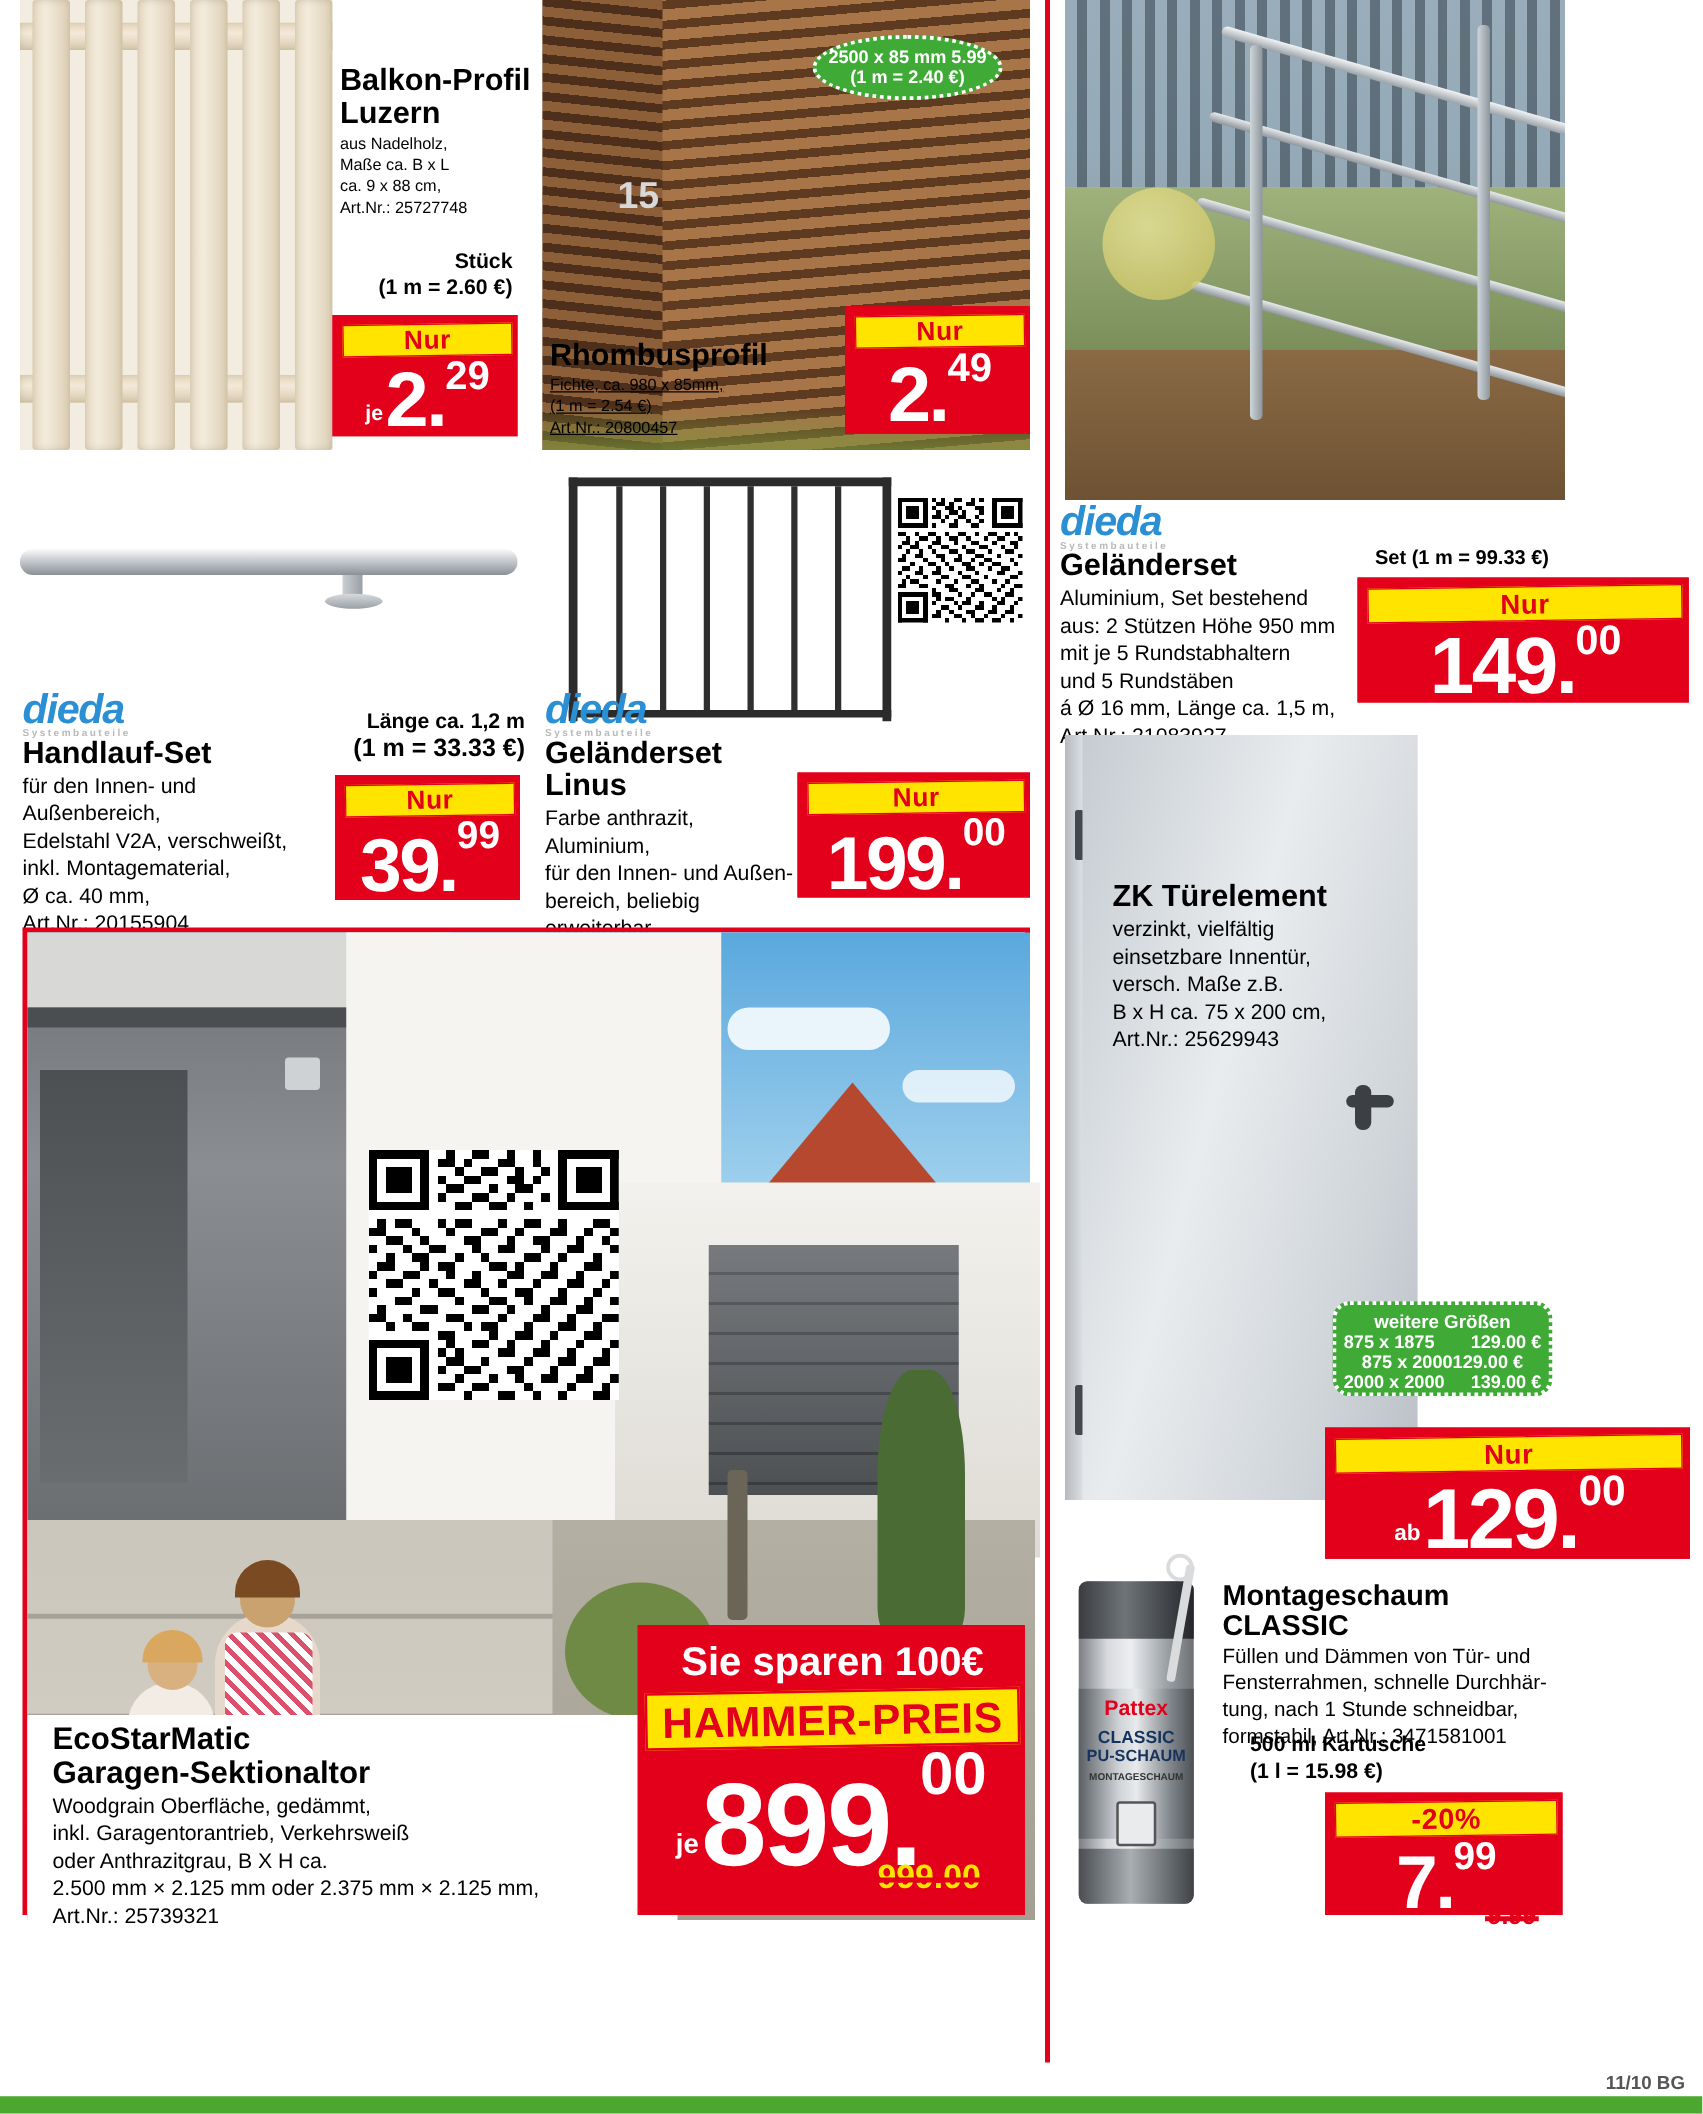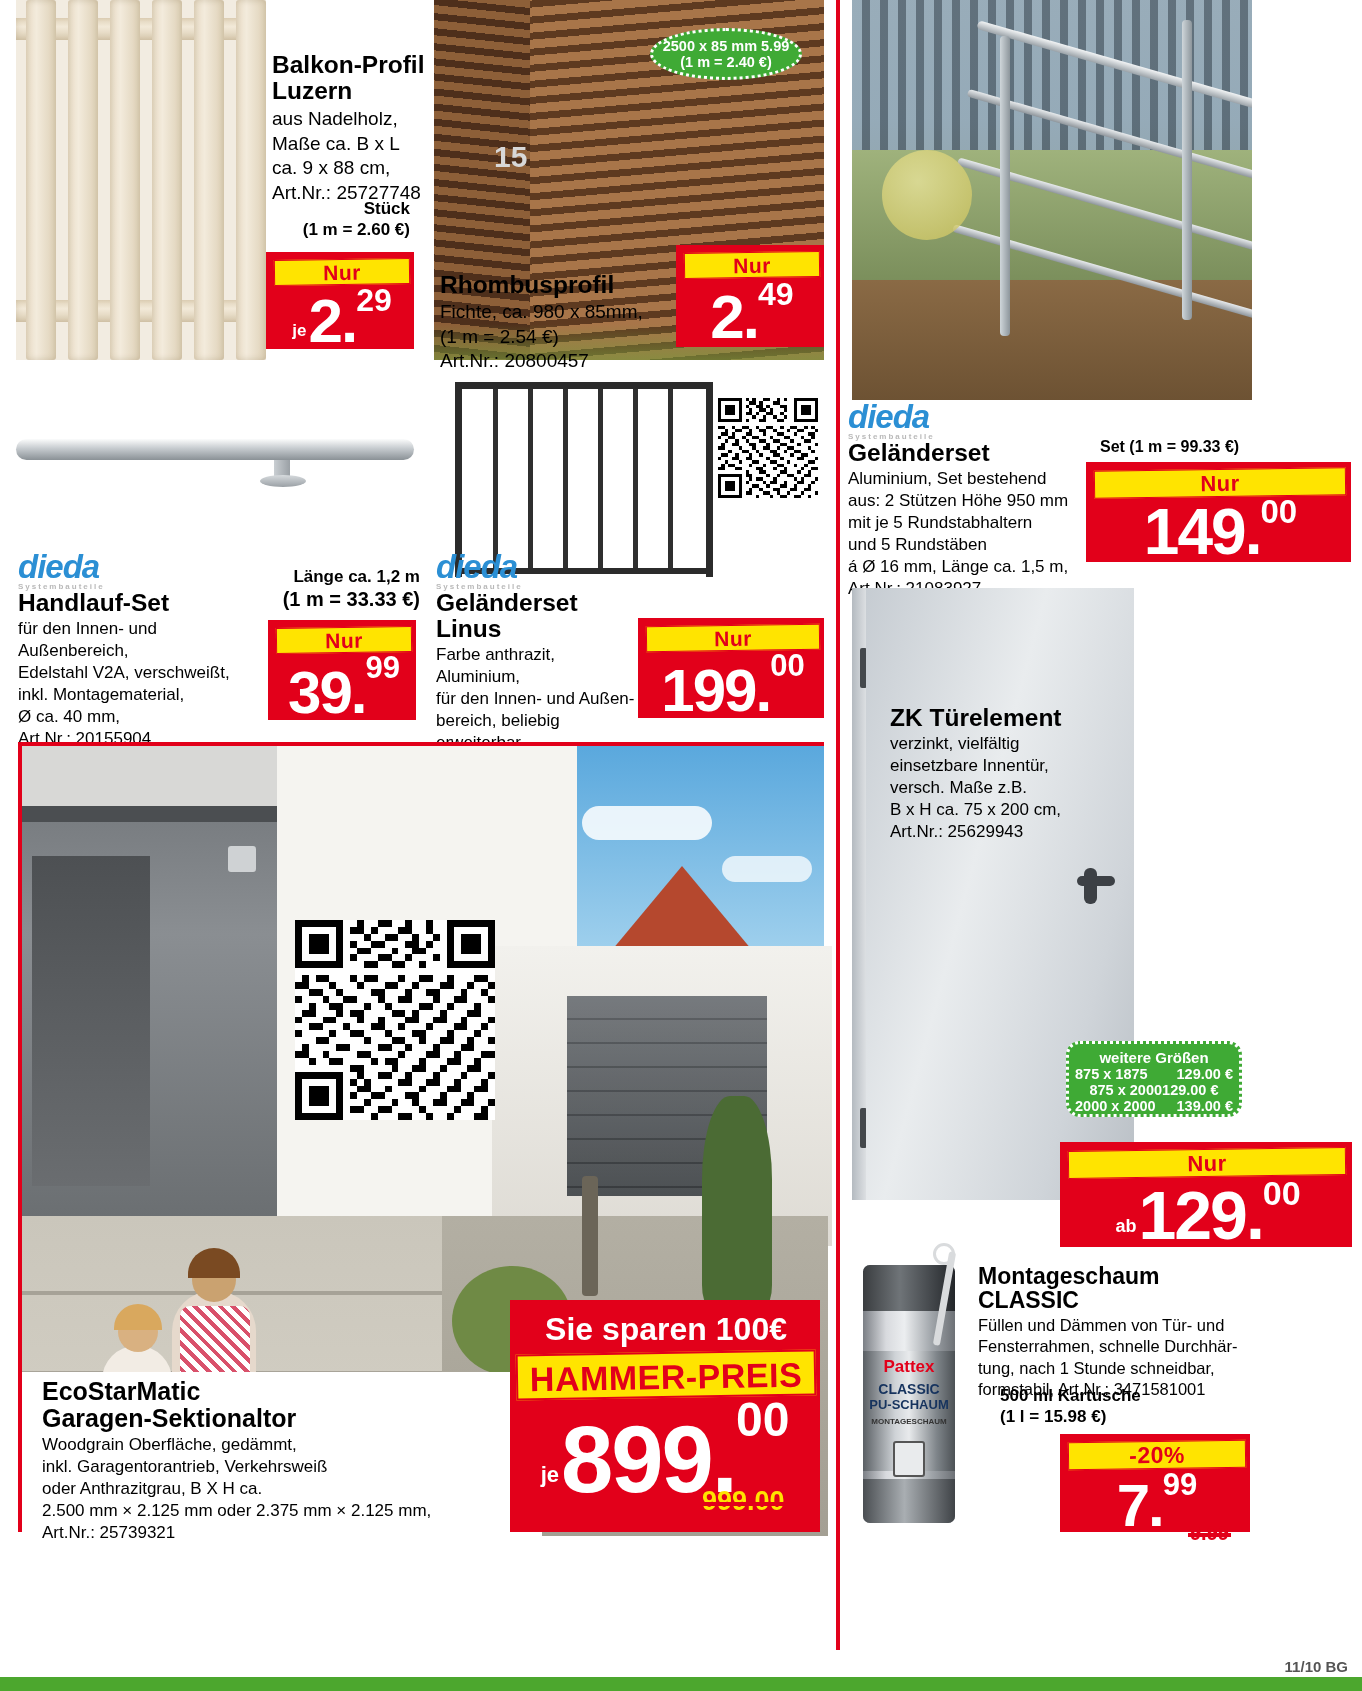--- a/index.html
+++ b/index.html
@@ -7,21 +7,21 @@
     width: 1362px; height: 1691px;
     font-family: "Liberation Sans", sans-serif;
     background: #ffffff;
     overflow: hidden;
   }
   .page { position: relative; width: 1362px; height: 1691px; background:#fff; }
 
   
   .abs { position: absolute; }
   .hd  { font-weight: 700; color:#000; line-height:1.06; }
-  .bd  { font-size: 19px; line-height: 1.30; color:#000; }
+  .bd  { font-size: 13px; line-height: 1.30; color:#000; }
   .small { font-size: 16px; line-height:1.25; color:#000; font-weight:700; }
 
   
   .price-badge { position:absolute; background:#e2001a; border:2px solid #e2001a; }
   .price-badge .nur {
     background:#ffe400; color:#e2001a; font-weight:700;
     text-align:center; letter-spacing:.5px;
     transform: rotate(-0.8deg);
     border:1.5px solid #e2001a;
   }
@@ -126,21 +126,21 @@
     <div style="position:absolute;left:0;bottom:0;width:390px;height:36px;background:linear-gradient(180deg,rgba(120,140,60,0),rgba(120,150,60,.65));"></div>
   </div>
 
   <div class="green-pill" style="left:650px;top:28px;width:152px;height:52px;border-radius:50%/50%;padding-top:7px;">
     <div style="font-size:14.5px;">2500 x 85 mm 5.99</div>
     <div style="font-size:14.5px;">(1 m = 2.40 €)</div>
   </div>
 
   <div class="abs" style="left:440px;top:272px;width:250px;">
     <div class="hd" style="font-size:24.5px;">Rhombusprofil</div>
-    <div class="bd" style="margin-top:2px;">
+    <div class="bd" style="margin-top:2px;text-decoration:underline;">
       <div>Fichte, ca. 980 x 85mm,</div>
       <div>(1 m = 2.54 €)</div>
       <div>Art.Nr.: 20800457</div>
     </div>
   </div>
 
   <div class="price-badge" style="left:676px;top:245px;width:148px;height:102px;">
     <div class="nur" style="position:absolute;left:6px;top:5px;width:136px;height:26px;font-size:21px;line-height:25px;">Nur</div>
     <div class="price-row" style="position:absolute;left:0;top:34px;width:148px;height:64px;">
       <span class="price-int" style="font-size:62px;">2</span>

